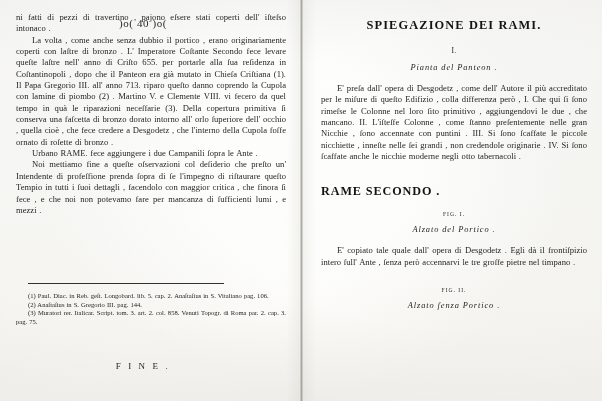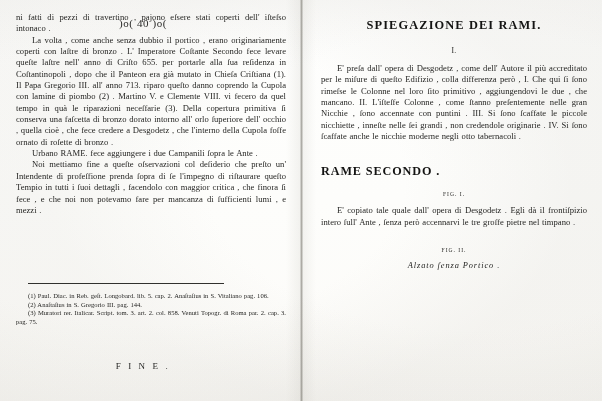--- a/index.html
+++ b/index.html
@@ -212,27 +212,29 @@
   <div class="gutter-shadow"></div>
   <div class="gutter"></div>
 
   <div class="page page-right">
     <div class="textblock-right">
 
       <h1 class="head-main">SPIEGAZIONE DEI RAMI.</h1>
 
       <div class="head-roman">I.</div>
 
+      <div class="head-italic">Pianta del Panteon .</div>
 
       <p class="bodytext indent">E' preſa dall' opera di Desgodetz , come dell' Autore il più accreditato per le miſure di queſto Edifizio , colla differenza però , I. Che qui ſi ſono rimeſse le Colonne nel loro ſito primitivo , aggiungendovi le due , che mancano. II. L'iſteſfe Colonne , come ſtanno preſentemente nelle gran Nicchie , ſono accennate con puntini . III. Si ſono ſcaffate le piccole nicchiette , inneſte nelle ſei grandi , non credendole originarie . IV. Si ſono ſcaffate anche le nicchie moderne negli otto tabernacoli .</p>
 
       <h2 class="head-rame">RAME SECONDO .</h2>
 
       <div class="head-fig">FIG. I.</div>
 
+      <div class="head-italic">Alzato del Portico .</div>
 
       <p class="bodytext indent gap-after-para">E' copiato tale quale dall' opera di Desgodetz . Egli dà il frontiſpizio intero ſull' Ante , ſenza però accennarvi le tre groſfe pietre nel timpano .</p>
 
       <div class="head-fig">FIG. II.</div>
 
       <div class="head-italic">Alzato ſenza Portico .</div>
 
 
     </div>
   </div>

